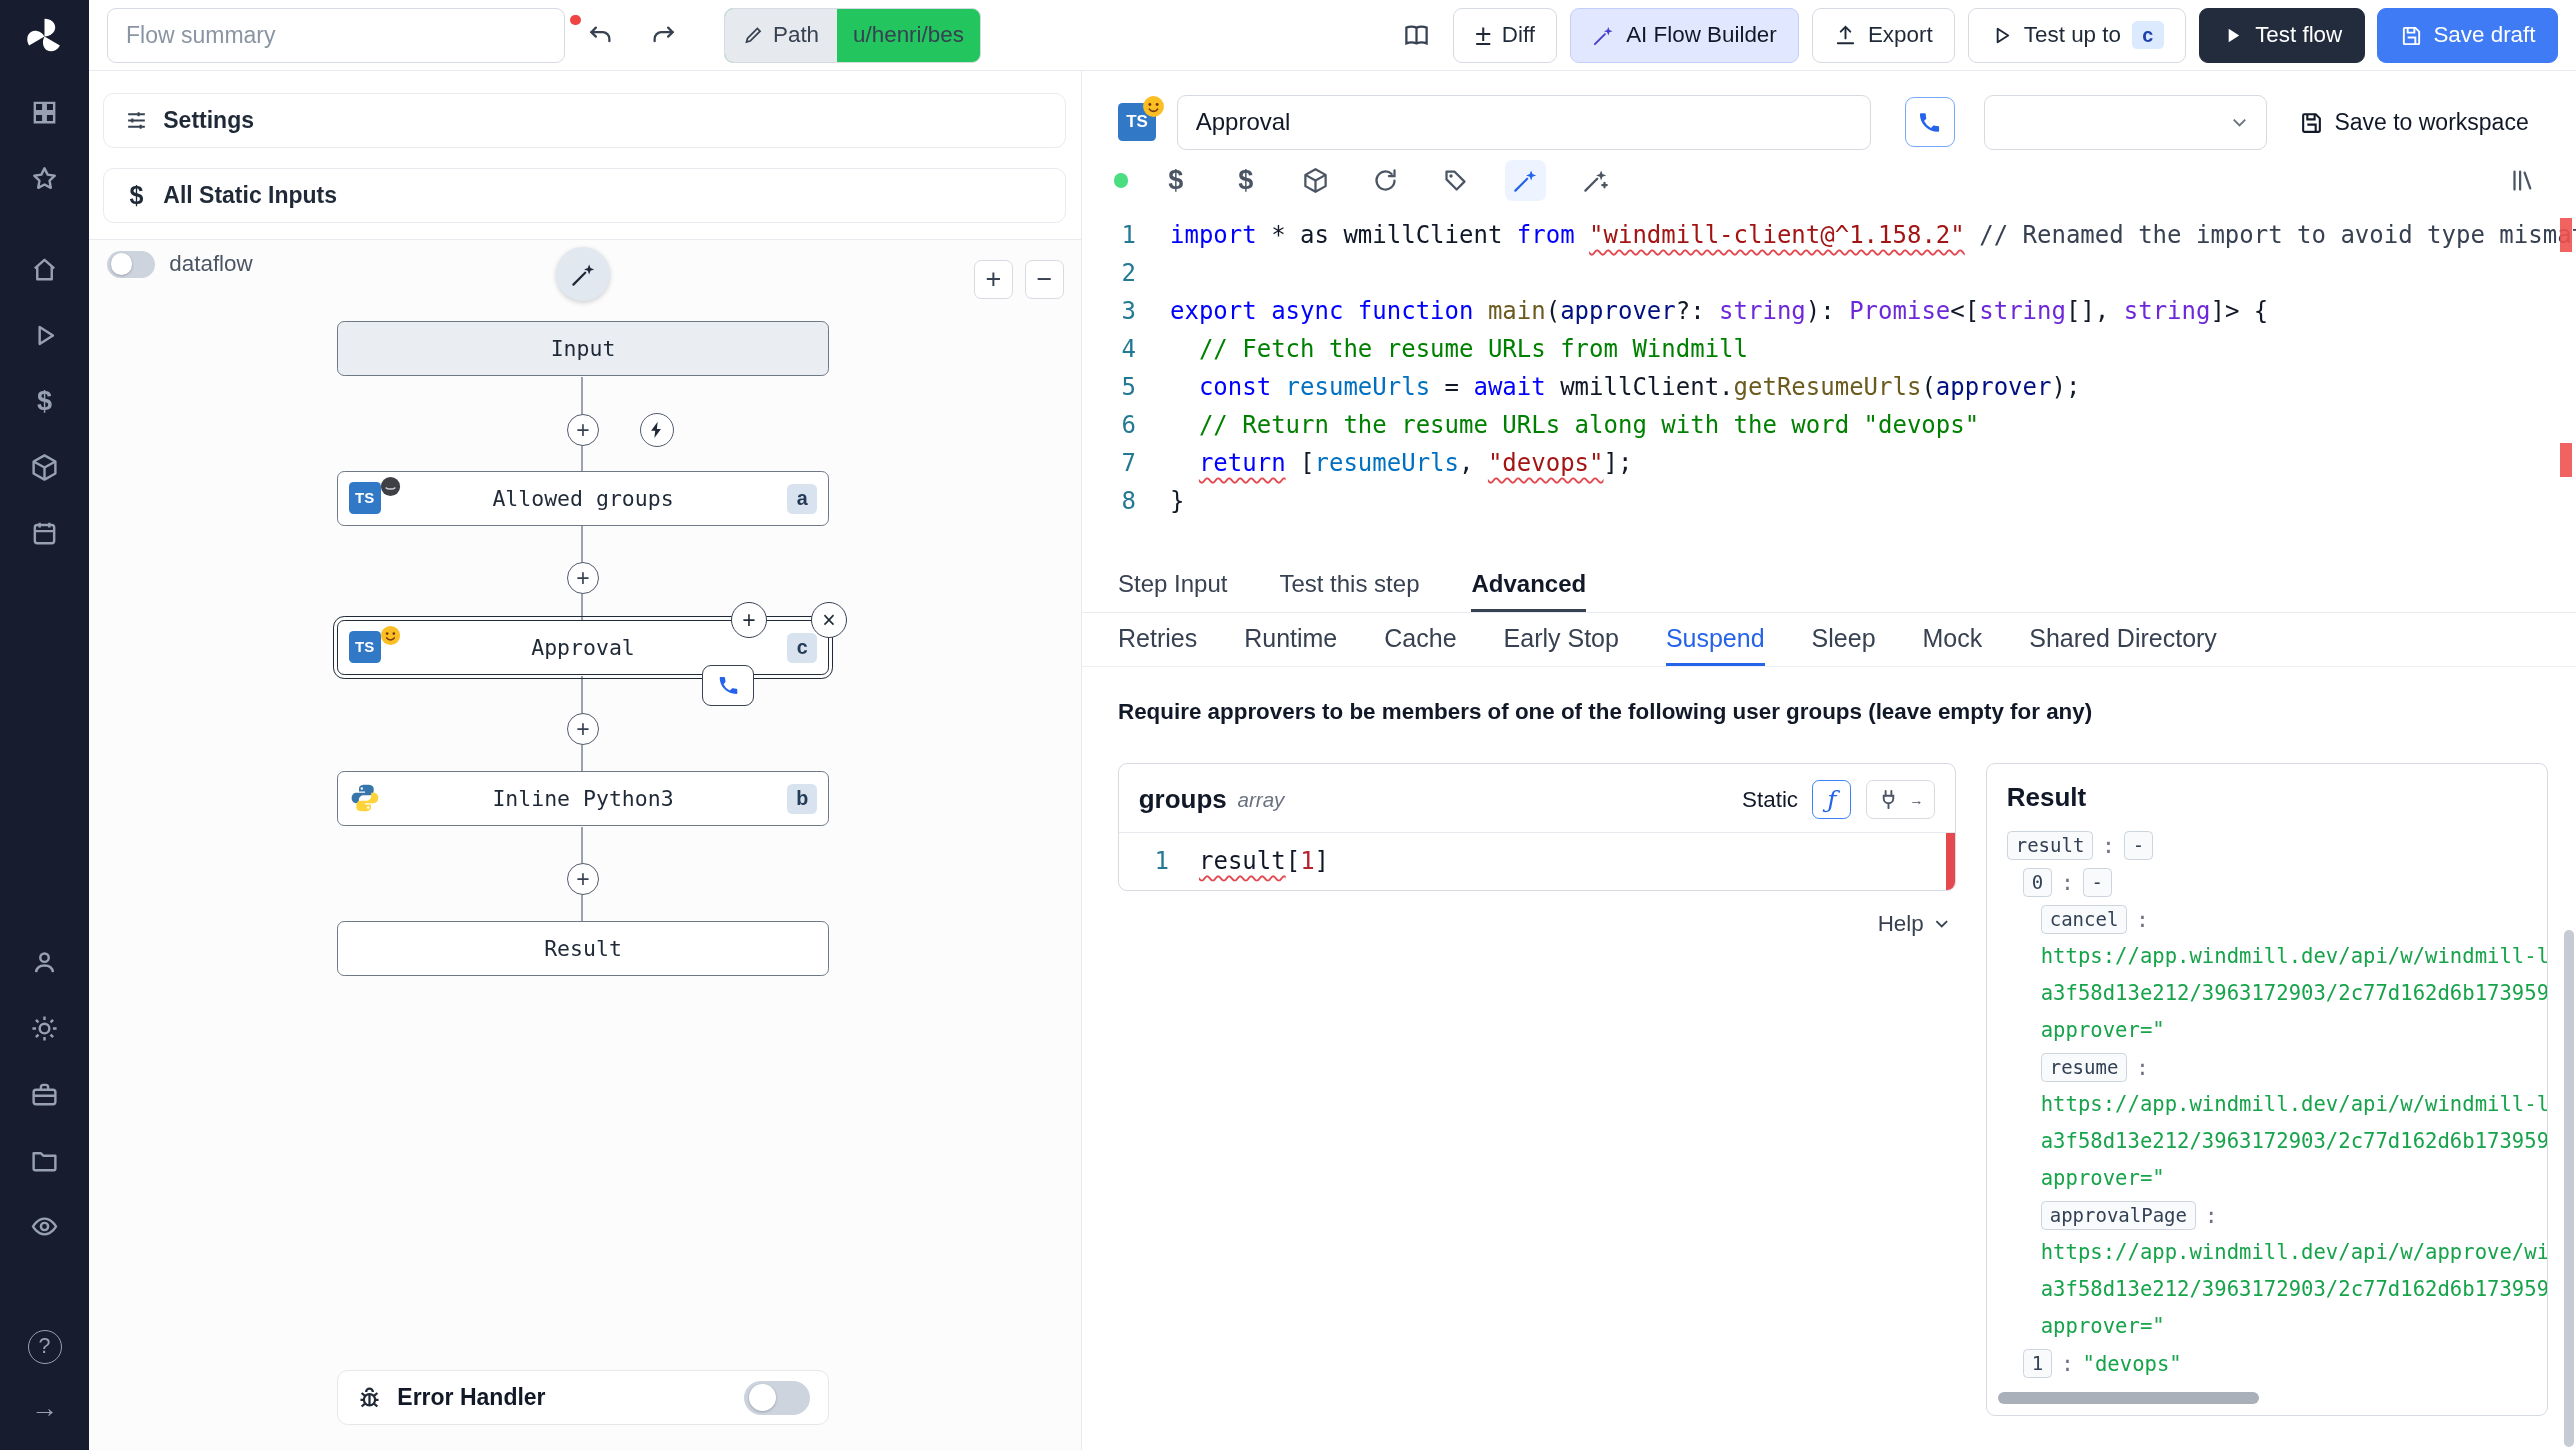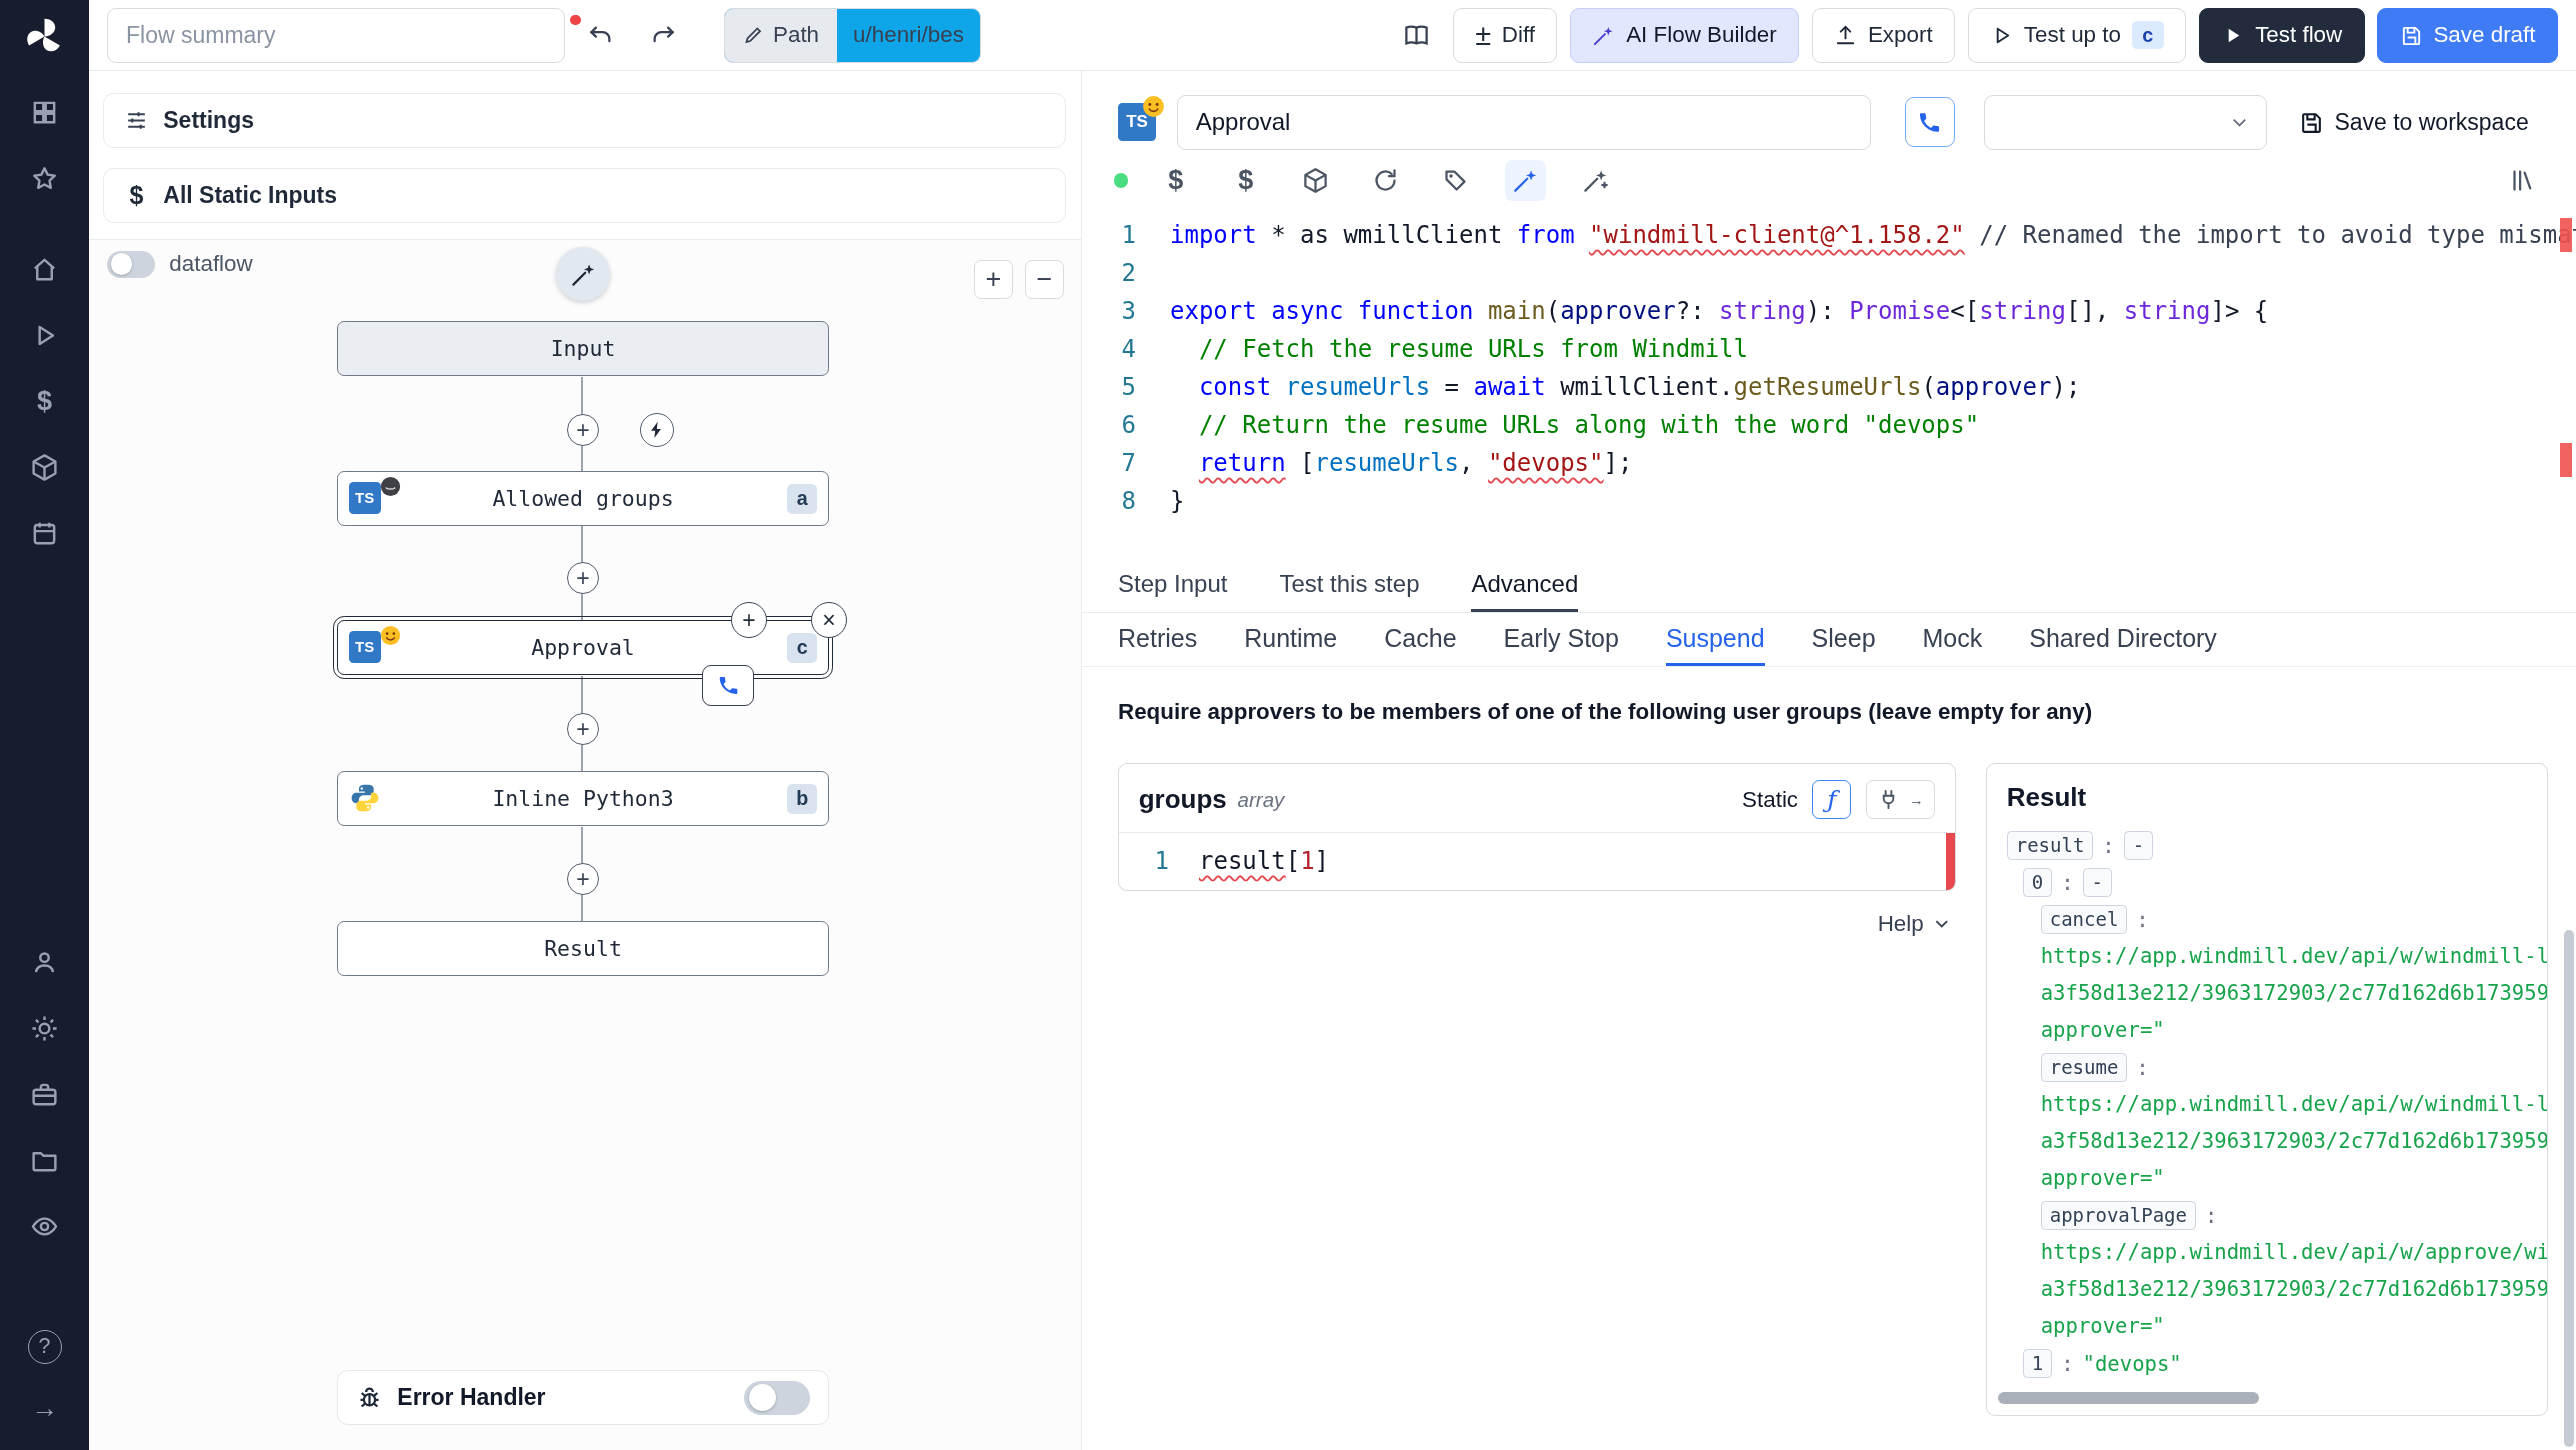--- a/index.html
+++ b/index.html
@@ -22,21 +22,21 @@
 
   
   .main { flex:1; display:flex; flex-direction:column; min-width:0; }
   .topbar { height:71px; border-bottom:1.8px solid #e7eaee; display:flex; align-items:center; padding:0 18px; gap:12.5px; background:#fff; flex:none; }
   .summary-wrap { position:relative; flex:none; }
   .summary-input { width:458px; height:55px; border:1.8px solid #d6dae1; border-radius:9px; padding:0 18px; font-size:23px; color:#111827; font-family:inherit; outline:none; }
   .summary-input::placeholder { color:#8b94a3; }
   .unsaved-dot { position:absolute; right:-16px; top:7.2px; width:10.7px; height:10.7px; border-radius:50%; background:#ef4444; }
   .iconbtn { width:48px; height:48px; display:flex; align-items:center; justify-content:center; border:none; background:transparent; color:#374151; border-radius:7.2px; }
   .iconbtn svg { width:27px; height:27px; }
-  .path-group { margin-left:25px; height:55px; display:flex; align-items:stretch; border:1.8px solid #d6dae1; border-radius:9px; overflow:hidden; background:#0ea5e9; }
+  .path-group { margin-left:25px; height:55px; display:flex; align-items:stretch; border:1.8px solid #d6dae1; border-radius:9px; overflow:hidden; background:#22c55e; }
   .path-chip { display:flex; align-items:center; gap:9px; background:#e6e9ee; padding:0 18px; font-size:22.4px; font-weight:500; color:#374151; }
   .path-chip svg { width:21.5px; height:21.5px; }
   .path-value { display:flex; align-items:center; padding:0 16px; font-size:22.4px; color:#374151; }
   .btn { height:55px; display:flex; align-items:center; gap:10.7px; padding:0 21.5px; border:1.8px solid #d6dae1; border-radius:9px; background:#fff; font-size:22.4px; font-weight:500; color:#1f2937; font-family:inherit; white-space:nowrap; }
   .btn svg { width:23px; height:23px; }
   .ghost-book { border:none; background:transparent; padding:0 9px; margin-left:auto; }
   .btn.ai { background:#e0e7ff; border-color:#c3cefc; color:#111827; }
   .btn.ai svg { color:#4640cd; }
   .btn.dark { background:#222c3d; border-color:#222c3d; color:#fff; }
   .btn.primary { background:#3e7bf5; border-color:#3e7bf5; color:#fff; }
@@ -108,21 +108,21 @@
   .lt { margin-left:34px; white-space:pre; }
   .tok.kw { color:#0000ff; } .tok.pl { color:#111827; } .tok.str { color:#a31515; }
   .tok.cm { color:#008000; } .tok.cm2 { color:#374151; } .tok.type { color:#6d28d9; }
   .tok.fn { color:#6b5b1e; } .tok.var { color:#001080; } .tok.cvar { color:#0070c1; }
   .tok.num { color:#b5222d; }
   .tok.err { text-decoration-line:underline; text-decoration-style:wavy; text-decoration-color:#e4484f; text-decoration-thickness:1.8px; text-underline-offset:6.3px; }
   .ov-mark { position:absolute; right:3.6px; width:12.5px; height:34px; background:#f0524f; opacity:.9; }
 
   .tabs { display:flex; gap:52px; padding-left:36px; border-bottom:1.8px solid #e7eaee; height:55px; flex:none; }
   .tab { display:flex; align-items:center; font-size:24px; color:#374151; border-bottom:3.6px solid transparent; }
-  .tab.active { color:#111827; font-weight:400; border-bottom-color:#374151; }
+  .tab.active { color:#111827; font-weight:700; border-bottom-color:#374151; }
   .subtabs { display:flex; gap:47px; padding-left:36px; border-bottom:1.8px solid #eceff3; height:54px; flex:none; }
   .subtab { display:flex; align-items:center; font-size:25px; color:#374151; border-bottom:3.6px solid transparent; }
   .subtab.active { color:#2563eb; border-bottom-color:#2563eb; font-weight:500; }
 
   .suspend { padding:32px 23px 0 36px; flex:1; min-height:0; }
   .desc { font-size:22.4px; font-weight:700; color:#111827; }
   .panels { display:flex; gap:30px; margin-top:38px; align-items:flex-start; }
   .groups-col { width:838px; flex:none; }
   .groups-card { border:1.8px solid #d6dae1; border-radius:9px; background:#fff; overflow:hidden; }
   .g-head { display:flex; align-items:center; padding:16px 19.7px 12.5px; }

